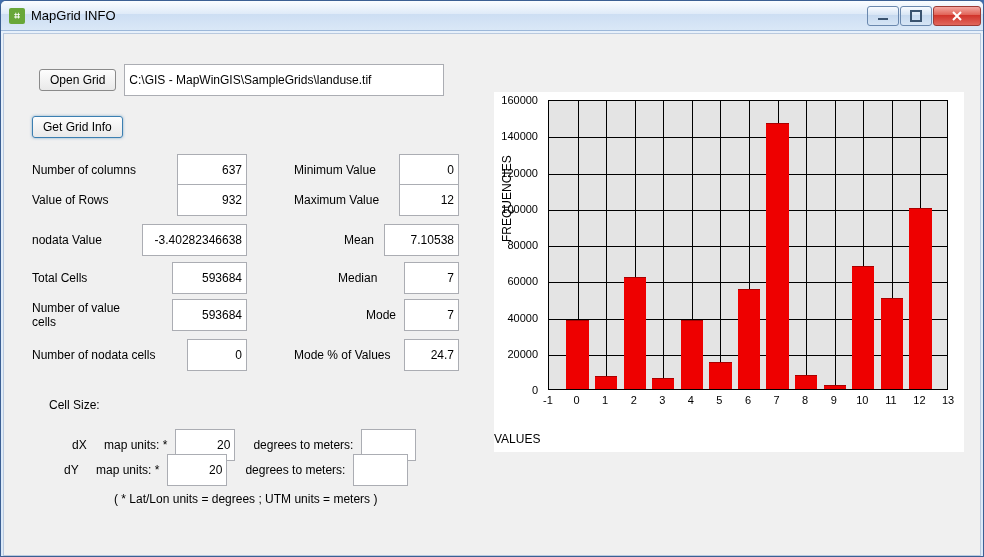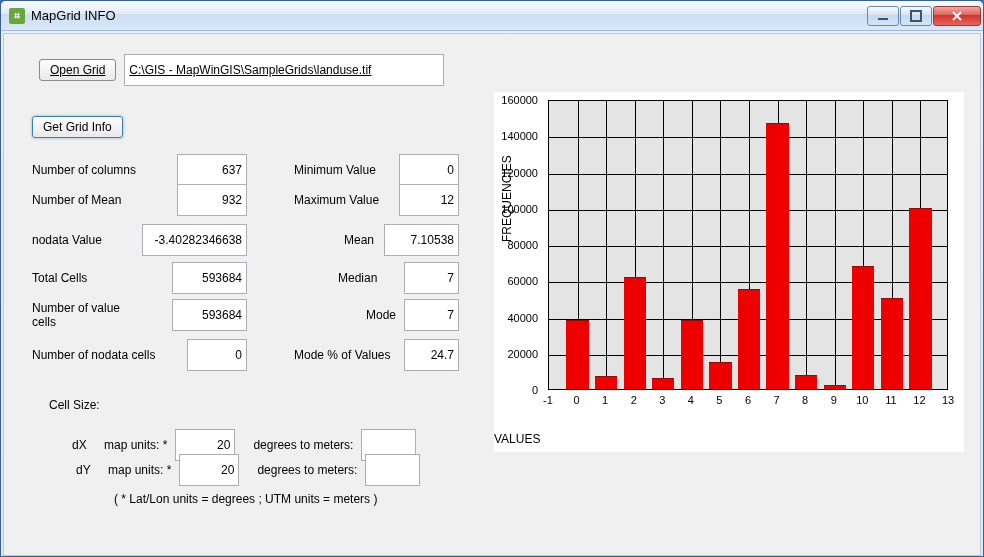--- a/index.html
+++ b/index.html
@@ -164,35 +164,35 @@
       <div class="winbtn close">
         <svg viewBox="0 0 12 12">
             <path d="M2 2 L10 10 M10 2 L2 10" stroke="currentColor" stroke-width="2"></path>
           </svg>
       </div>
     </div>
   </div>
 
   <div class="client">
 
-    <div class="row" style="left:35px; top:20px;text-decoration:underline;">
+    <div class="row" style="left:35px; top:30px;">
       <button class="btn">Open Grid</button>
       <input class="txt left" style="width: 320px;" value="C:\GIS - MapWinGIS\SampleGrids\landuse.tif">
     </div>
 
     <div class="row" style="left:28px; top:82px;">
       <button class="btn highlight">Get Grid Info</button>
     </div>
 
     <div class="row" style="left:28px; top:120px; width:215px; justify-content:space-between;">
       <span class="label">Number of columns</span>
       <input class="txt" style="width: 70px;" value="637">
     </div>
     <div class="row" style="left:28px; top:150px; width:215px; justify-content:space-between;">
-      <span class="label">Number of  Mean</span>
+      <span class="label">Value of  Rows</span>
       <input class="txt" style="width: 70px;" value="932">
     </div>
     <div class="row" style="left:28px; top:190px; width:215px; justify-content:space-between;">
       <span class="label">nodata Value</span>
       <input class="txt" style="width: 105px;" value="-3.40282346638">
     </div>
     <div class="row" style="left:28px; top:228px; width:215px; justify-content:space-between;">
       <span class="label">Total Cells</span>
       <input class="txt" style="width: 75px;" value="593684">
     </div>
@@ -233,21 +233,21 @@
     <div class="row" style="left:45px; top:364px;">
       <span class="label">Cell Size:</span>
     </div>
     <div class="row" style="left:60px; top:395px;">
       <span class="label" style="width:24px;margin-left:8px;">dX</span>
       <span class="label">map units: *</span>
       <input class="txt" style="width: 60px;" value="20">
       <span class="label" style="margin-left:10px;">degrees to meters:</span>
       <input class="txt" style="width: 55px;" value="">
     </div>
-    <div class="row" style="left:72px; top:420px;">
+    <div class="row" style="left:60px; top:420px;">
       <span class="label" style="width:24px;">dY</span>
       <span class="label">map units: *</span>
       <input class="txt" style="width: 60px;" value="20">
       <span class="label" style="margin-left:10px;">degrees to meters:</span>
       <input class="txt" style="width: 55px;" value="">
     </div>
     <div class="row" style="left:110px; top:458px;">
       <span class="footnote">( * Lat/Lon units = degrees ;   UTM units = meters )</span>
     </div>
 

